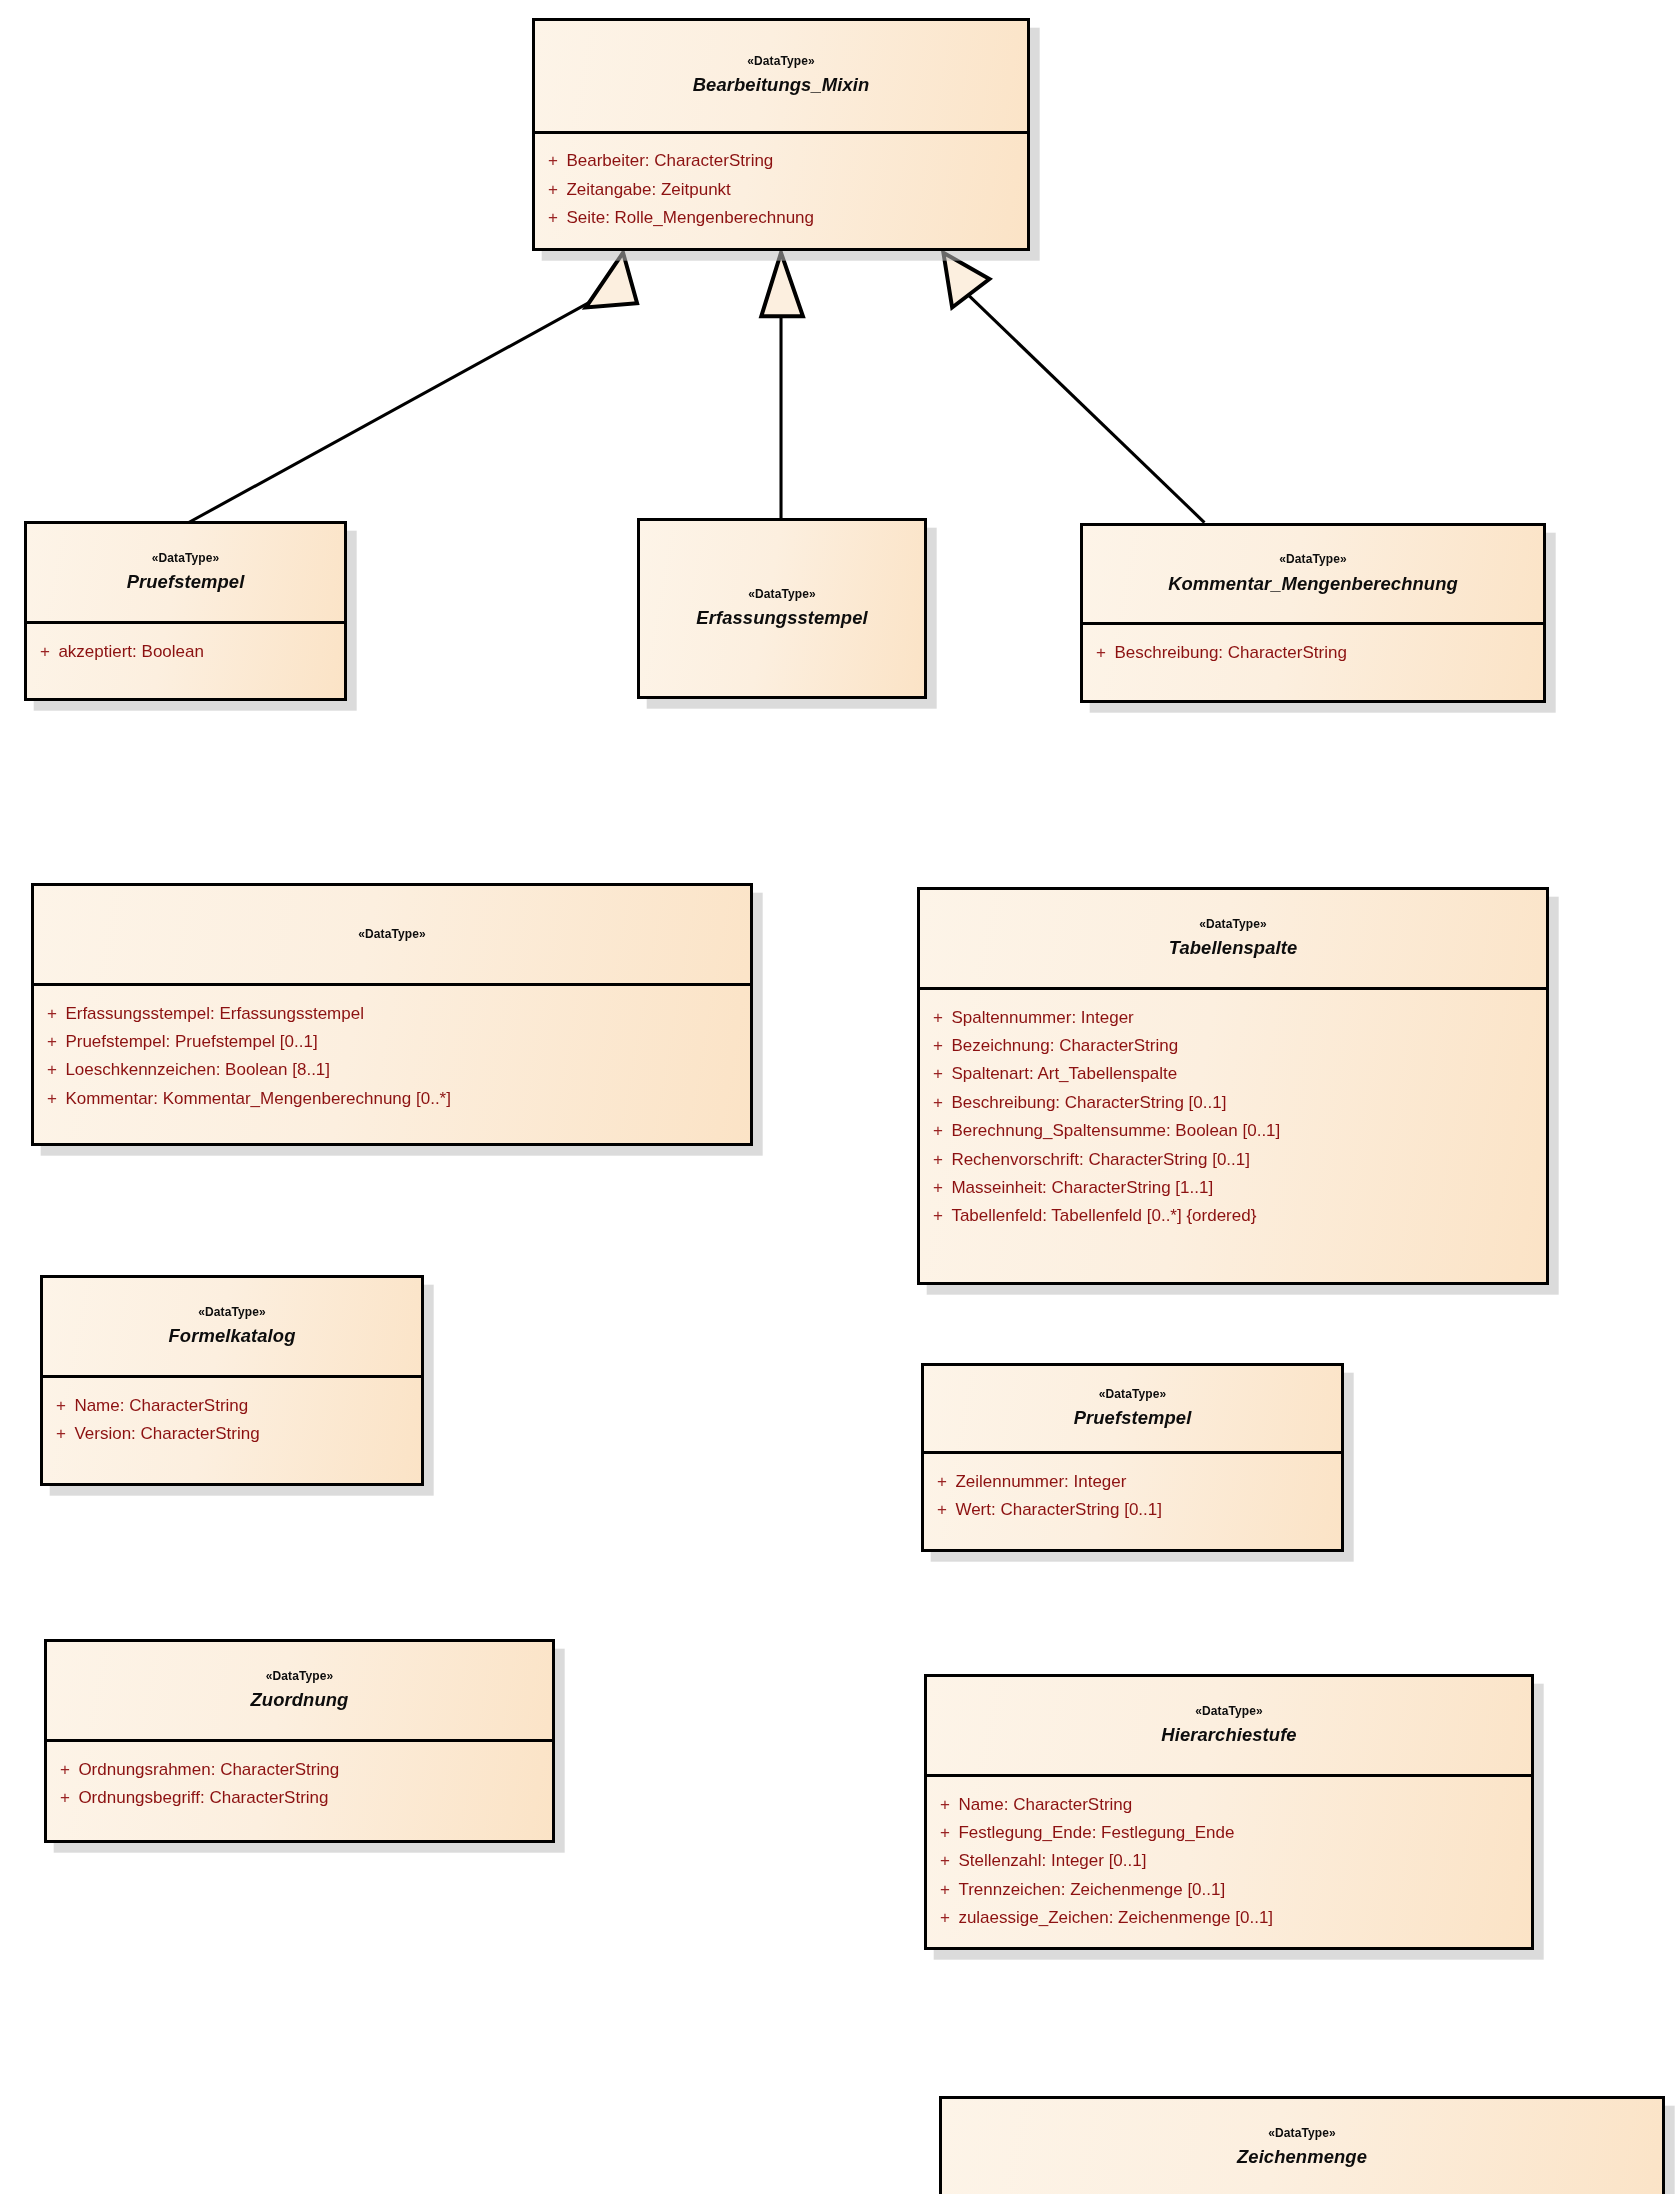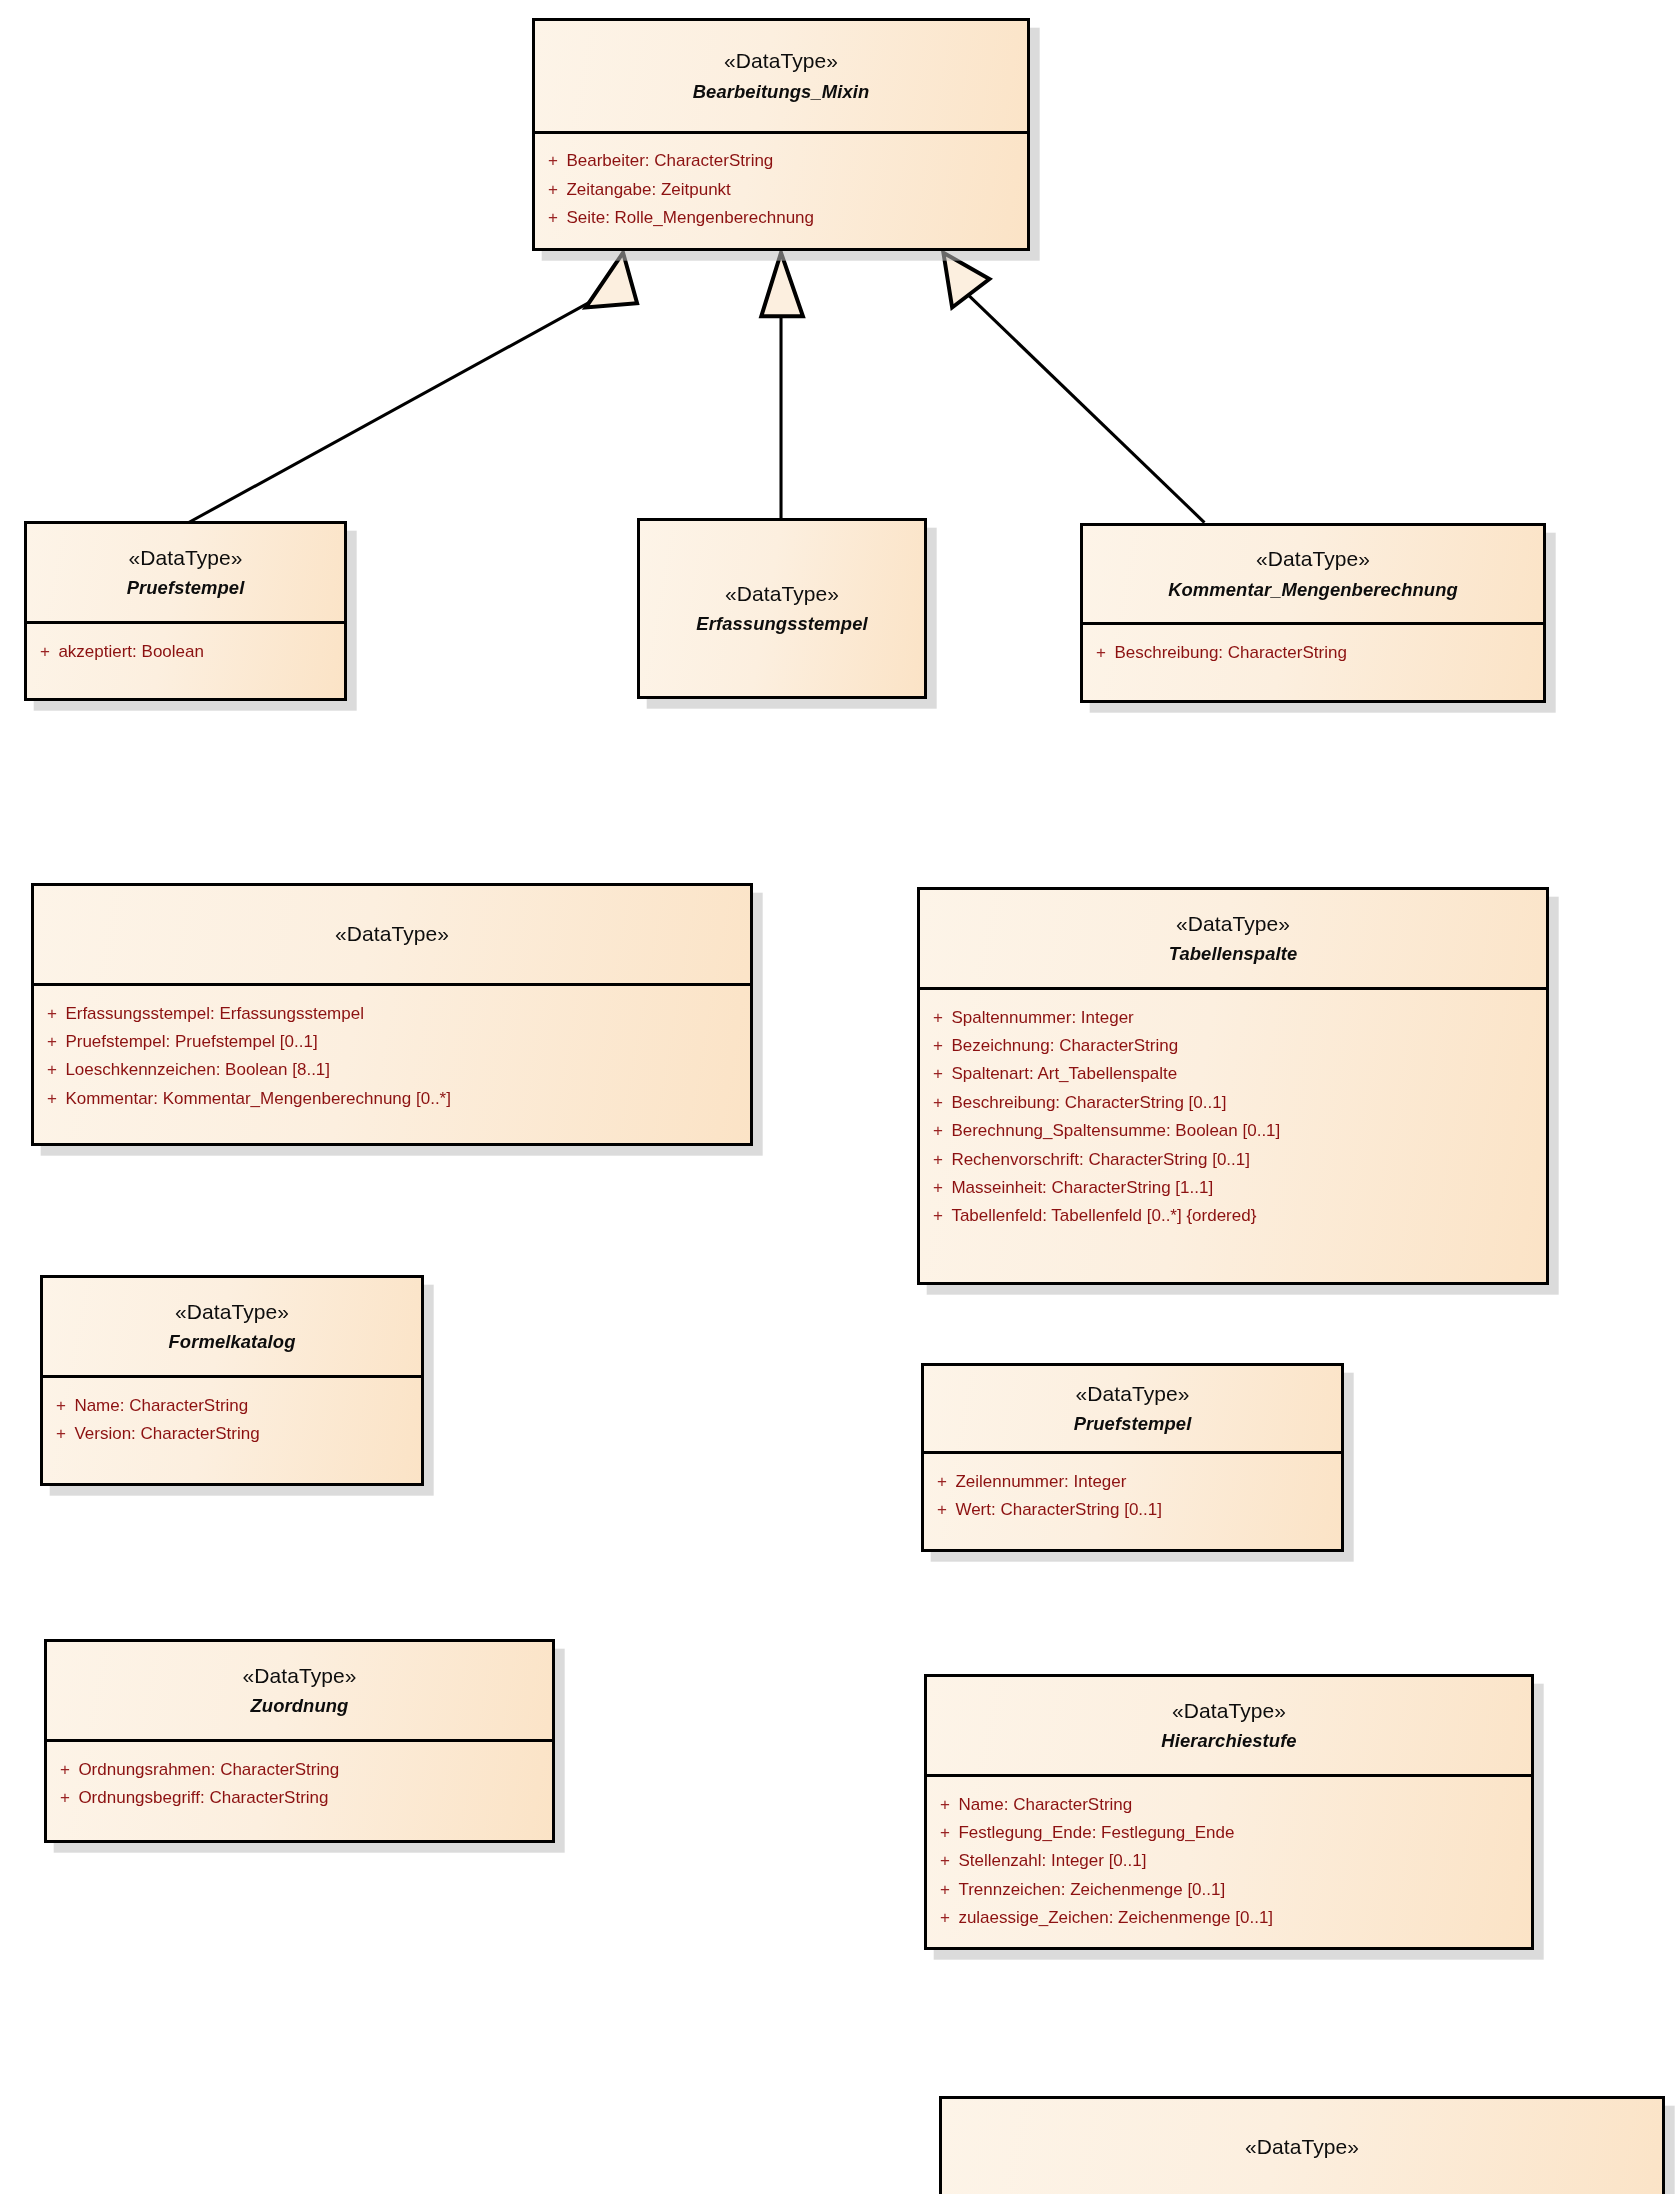--- a/index.html
+++ b/index.html
@@ -37,22 +37,22 @@
     justify-content: center;
   }
   .uml-head.no-compartment {
     border-bottom: none;
     height: 100%;
   }
   .stereotype {
     display: block;
     color: #0d0d0d;
     font-family: "Liberation Sans", sans-serif;
-    font-size: 21px;
-    font-weight: 400;
+    font-size: 12px;
+    font-weight: 700;
     line-height: 1.35;
     letter-spacing: 0.1px;
   }
   .classname {
     display: block;
     color: #0d0d0d;
     font-family: "Liberation Sans", sans-serif;
     font-size: 18.4px;
     font-weight: 700;
     line-height: 1.35;
@@ -316,18 +316,19 @@
       <div class="attr-row">
         <span class="attr-vis">+</span>
         <span class="attr-sig">zulaessige_Zeichen: Zeichenmenge [0..1]</span>
       </div>
     </div>
   </div>
 
   <div class="uml-class" style="left:939px; top:2096px; width:726px; height:224px;">
     <div class="uml-head" style="height:100px;">
       <span class="stereotype">«DataType»</span>
+      <span class="classname">Zeichenmenge</span>
     </div>
 
   </div>
 
 </div>
 
 
 </body></html>

